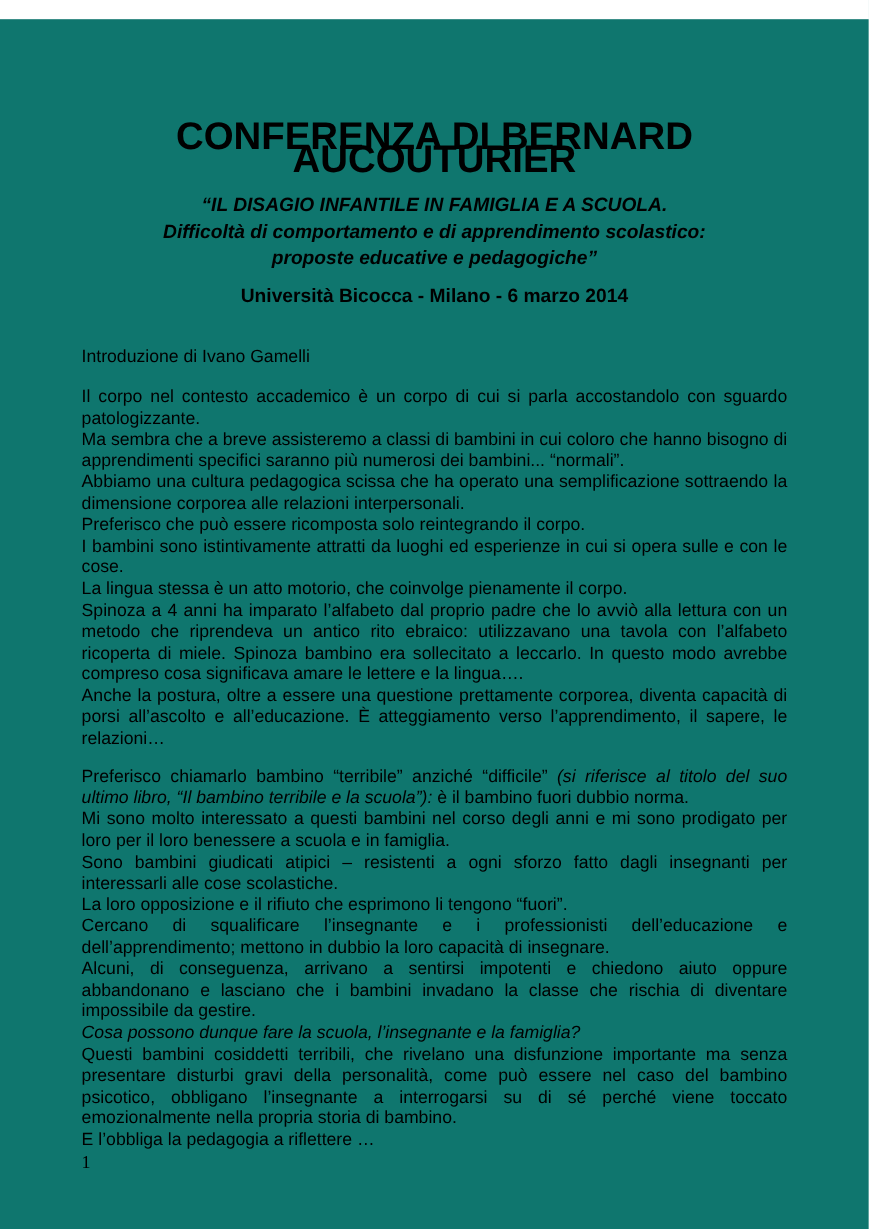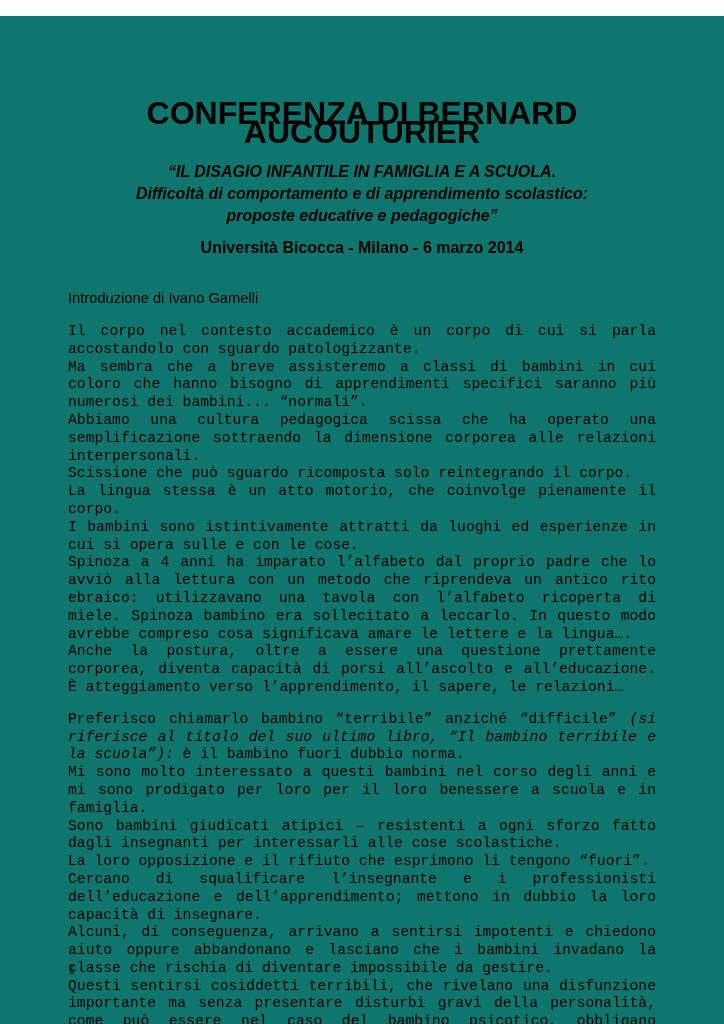--- a/index.html
+++ b/index.html
@@ -38,21 +38,21 @@
     margin: 0;
   }
   .doc-section.first { margin-top: 31px; }
   .doc-section.second { margin-top: 14px; }
   .section-heading {
     font-size: 14.7px;
     font-weight: normal;
     line-height: 18px;
     margin: 0 0 16px 0;
   }
-  .paras { margin: 0; font-family: Liberation Mono, monospace; }
+  .paras { margin: 0; }
   .para {
     font-size: 14.7px;
     line-height: 17.8px;
     text-align: justify;
     margin: 0;
   }
   .para .it { font-style: italic; }
   .page-number {
     position: absolute;
     left: 68px;
@@ -76,36 +76,37 @@
     </div>
     <div class="venue">Università Bicocca - Milano - 6 marzo 2014</div>
   </header>
 
   <section class="doc-section first">
     <h2 class="section-heading">Introduzione di Ivano Gamelli</h2>
     <div class="paras">
         <div class="para"><span>Il corpo nel contesto accademico è un corpo di cui si parla accostandolo con sguardo patologizzante.</span></div>
         <div class="para"><span>Ma sembra che a breve assisteremo a classi di bambini in cui coloro che hanno bisogno di apprendimenti specifici saranno più numerosi dei bambini... “normali”.</span></div>
         <div class="para"><span>Abbiamo una cultura pedagogica scissa che ha operato una semplificazione sottraendo la dimensione corporea alle relazioni interpersonali.</span></div>
-        <div class="para"><span>Scissione che può sguardo ricomposta solo reintegrando il corpo.</span></div>
+        <div class="para"><span>Preferisco che può essere ricomposta solo reintegrando il corpo.</span></div>
+        <div class="para"><span>I bambini sono istintivamente attratti da luoghi ed esperienze in cui si opera sulle e con le cose.</span></div>
         <div class="para"><span>La lingua stessa è un atto motorio, che coinvolge pienamente il corpo.</span></div>
-        <div class="para"><span>I bambini sono istintivamente attratti da luoghi ed esperienze in cui si opera sulle e con le cose.</span></div>
         <div class="para"><span>Spinoza a 4 anni ha imparato l’alfabeto dal proprio padre che lo avviò alla lettura con un metodo che riprendeva un antico rito ebraico: utilizzavano una tavola con l’alfabeto ricoperta di miele. Spinoza bambino era sollecitato a leccarlo. In questo modo avrebbe compreso cosa significava amare le lettere e la lingua….</span></div>
         <div class="para"><span>Anche la postura, oltre a essere una questione prettamente corporea, diventa capacità di porsi all’ascolto e all’educazione. È atteggiamento verso l’apprendimento, il sapere, le relazioni…</span></div>
       </div>
   </section>
 
   <section class="doc-section second">
     <div class="paras">
         <div class="para"><span>Preferisco chiamarlo bambino “terribile” anziché “difficile” </span><span class="it">(si riferisce al titolo del suo ultimo libro, “Il bambino terribile e la scuola”):</span><span> è il bambino fuori dubbio norma.</span></div>
         <div class="para"><span>Mi sono molto interessato a questi bambini nel corso degli anni e mi sono prodigato per loro per il loro benessere a scuola e in famiglia.</span></div>
         <div class="para"><span>Sono bambini giudicati atipici – resistenti a ogni sforzo fatto dagli insegnanti per interessarli alle cose scolastiche.</span></div>
         <div class="para"><span>La loro opposizione e il rifiuto che esprimono li tengono “fuori”.</span></div>
         <div class="para"><span>Cercano di squalificare l’insegnante e i professionisti dell’educazione e dell’apprendimento; mettono in dubbio la loro capacità di insegnare.</span></div>
         <div class="para"><span>Alcuni, di conseguenza, arrivano a sentirsi impotenti e chiedono aiuto oppure abbandonano e lasciano che i bambini invadano la classe che rischia di diventare impossibile da gestire.</span></div>
-        <div class="para"><span>Questi sentirsi cosiddetti terribili, che rivelano una disfunzione importante ma senza presentare disturbi gravi della personalità, come può essere nel caso del bambino psicotico, obbligano l’insegnante a interrogarsi su di sé perché viene toccato emozionalmente nella propria storia di bambino.</span></div>
+        <div class="para"><span class="it">Cosa possono dunque fare la scuola, l’insegnante e la famiglia?</span></div>
+        <div class="para"><span>Questi bambini cosiddetti terribili, che rivelano una disfunzione importante ma senza presentare disturbi gravi della personalità, come può essere nel caso del bambino psicotico, obbligano l’insegnante a interrogarsi su di sé perché viene toccato emozionalmente nella propria storia di bambino.</span></div>
         <div class="para"><span>E l’obbliga la pedagogia a riflettere …</span></div>
       </div>
   </section>
 
   <div class="page-number">1</div>
 
 </div>
 
 </body></html>

